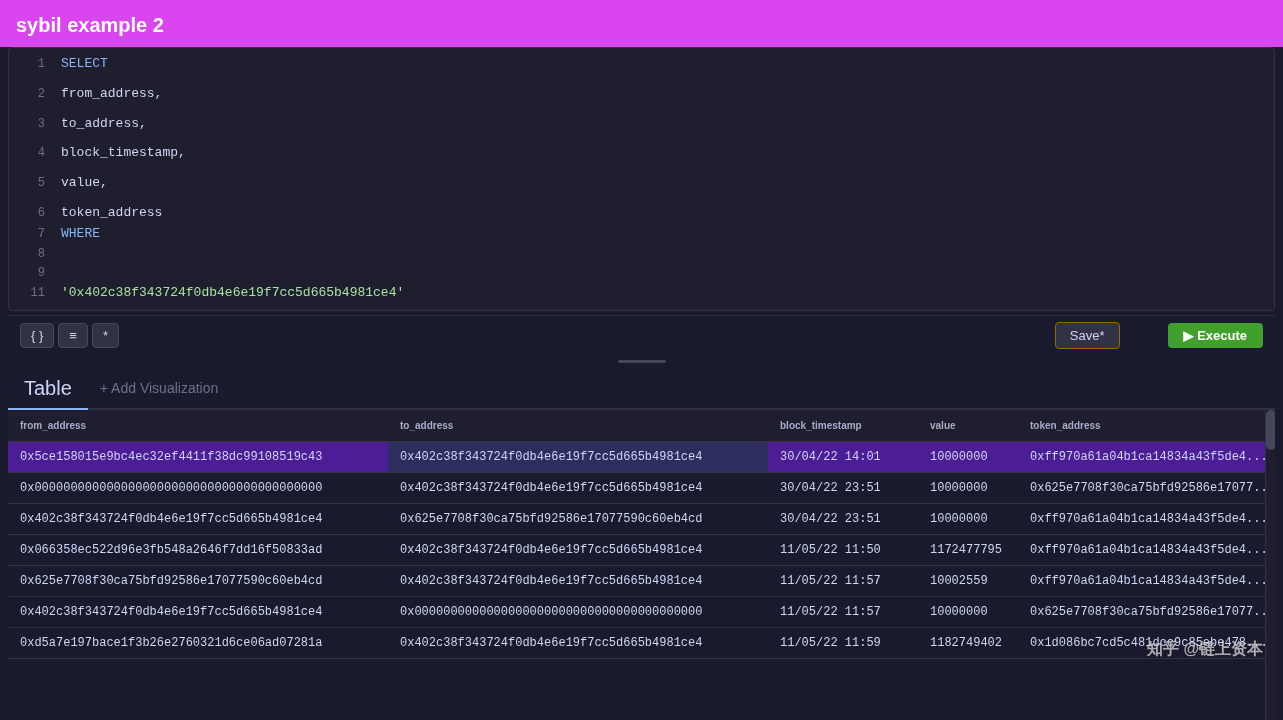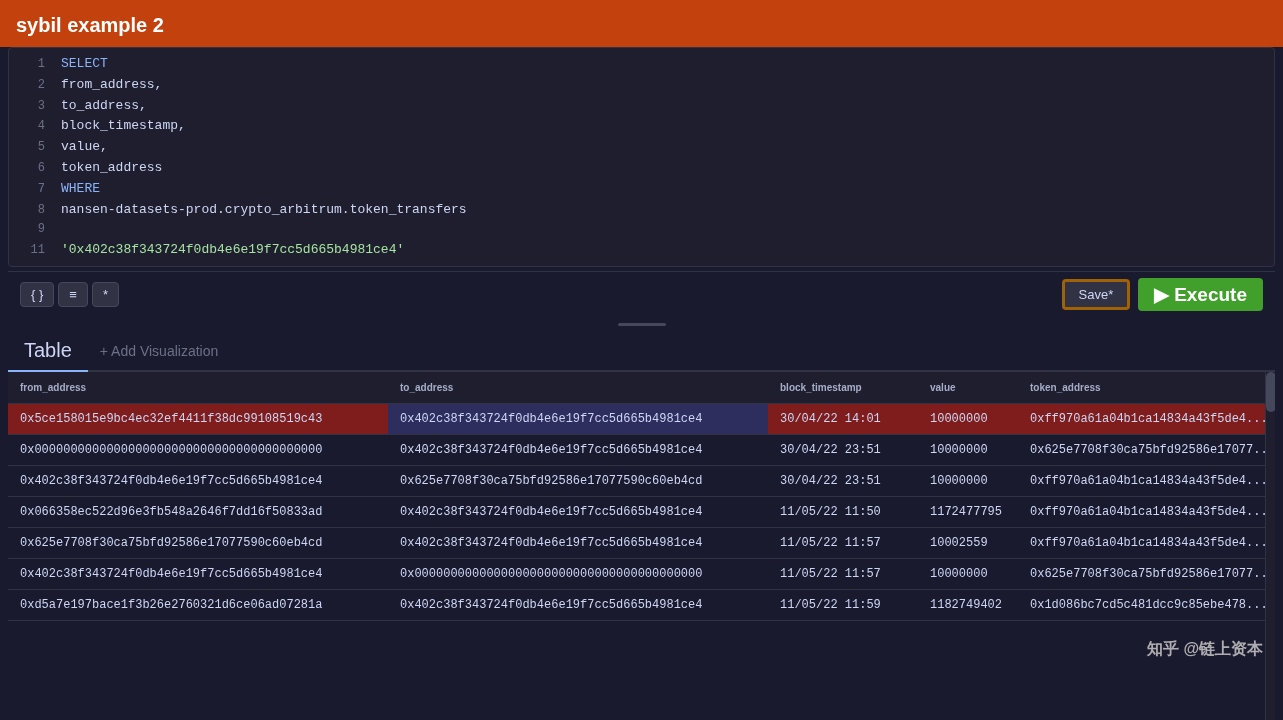--- a/index.html
+++ b/index.html
@@ -13,21 +13,21 @@
       overflow: hidden;
     }
 
     
     .page-title {
       color: #ffffff;
       font-size: 20px;
       font-weight: bold;
       font-family: Arial, sans-serif;
       padding: 14px 16px 10px;
-      background: #c2410c;
+      background: #d946ef;
     }
 
     
     .code-editor {
       background: #1e1e2e;
       border: 1px solid #313244;
       margin: 0 8px;
       border-radius: 4px;
     }
 
@@ -45,21 +45,21 @@
     .line-num {
       color: #6c7086;
       width: 28px;
       text-align: right;
       margin-right: 16px;
       font-size: 12px;
       flex-shrink: 0;
     }
 
     .code-keyword { color: #89b4fa; }
-    .code-text { color: #cdd6f4; }
+    .code-text { color: #cdd6f4; margin-top: 9px; }
     .code-string { color: #a6e3a1; }
 
     
     .toolbar {
       display: flex;
       align-items: center;
       justify-content: space-between;
       padding: 6px 12px;
       background: #1a1a2e;
       border-top: 1px solid #313244;
@@ -82,37 +82,38 @@
     }
 
     .toolbar-right {
       display: flex;
       gap: 8px;
       align-items: center;
     }
 
     .save-btn {
       background: #313244;
-      border: 3px solid #a16207;
+      border: 1px solid #a16207;
       border-radius: 4px;
       color: #cdd6f4;
       padding: 5px 14px;
       cursor: pointer;
       font-size: 13px;
     }
 
     .execute-btn {
       background: #40a02b;
       border: none;
       border-radius: 4px;
       color: #ffffff;
       padding: 5px 16px;
       cursor: pointer;
-      font-size: 19px;
+      font-size: 13px;
       font-weight: bold;
+      margin-left: 40px;
     }
 
     
     .divider {
       height: 6px;
       display: flex;
       align-items: center;
       justify-content: center;
       cursor: row-resize;
       background: #1a1a2e;
@@ -206,21 +207,21 @@
       padding: 8px 12px;
       border-bottom: 1px solid #313244;
       font-size: 12px;
       white-space: nowrap;
       overflow: hidden;
       text-overflow: ellipsis;
       color: #cdd6f4;
     }
 
     tr.highlighted td {
-      background: #7f1d1d;
+      background: #4c1d95;
     }
 
     td.value-cell {
       background: #313244;
       color: #cdd6f4;
     }
 
     td.timestamp-cell {
       color: #cdd6f4;
     }
@@ -297,21 +298,20 @@
       <div class="code-line">
         <span class="line-num">6</span>
         <span class="code-text">    token_address</span>
       </div>
       <div class="code-line">
         <span class="line-num">7</span>
         <span class="code-keyword">WHERE</span>
       </div>
       <div class="code-line">
         <span class="line-num">8</span>
-        <span class="code-text">    nansen-datasets-prod.crypto_arbitrum.token_transfers</span>
       </div>
       <div class="code-line">
         <span class="line-num">9</span>
         <span class="code-text"></span>
       </div>
       <div class="code-line">
         <span class="line-num">11</span>
         <span class="code-string">    '0x402c38f343724f0db4e6e19f7cc5d665b4981ce4'</span>
       </div>
     </div>

